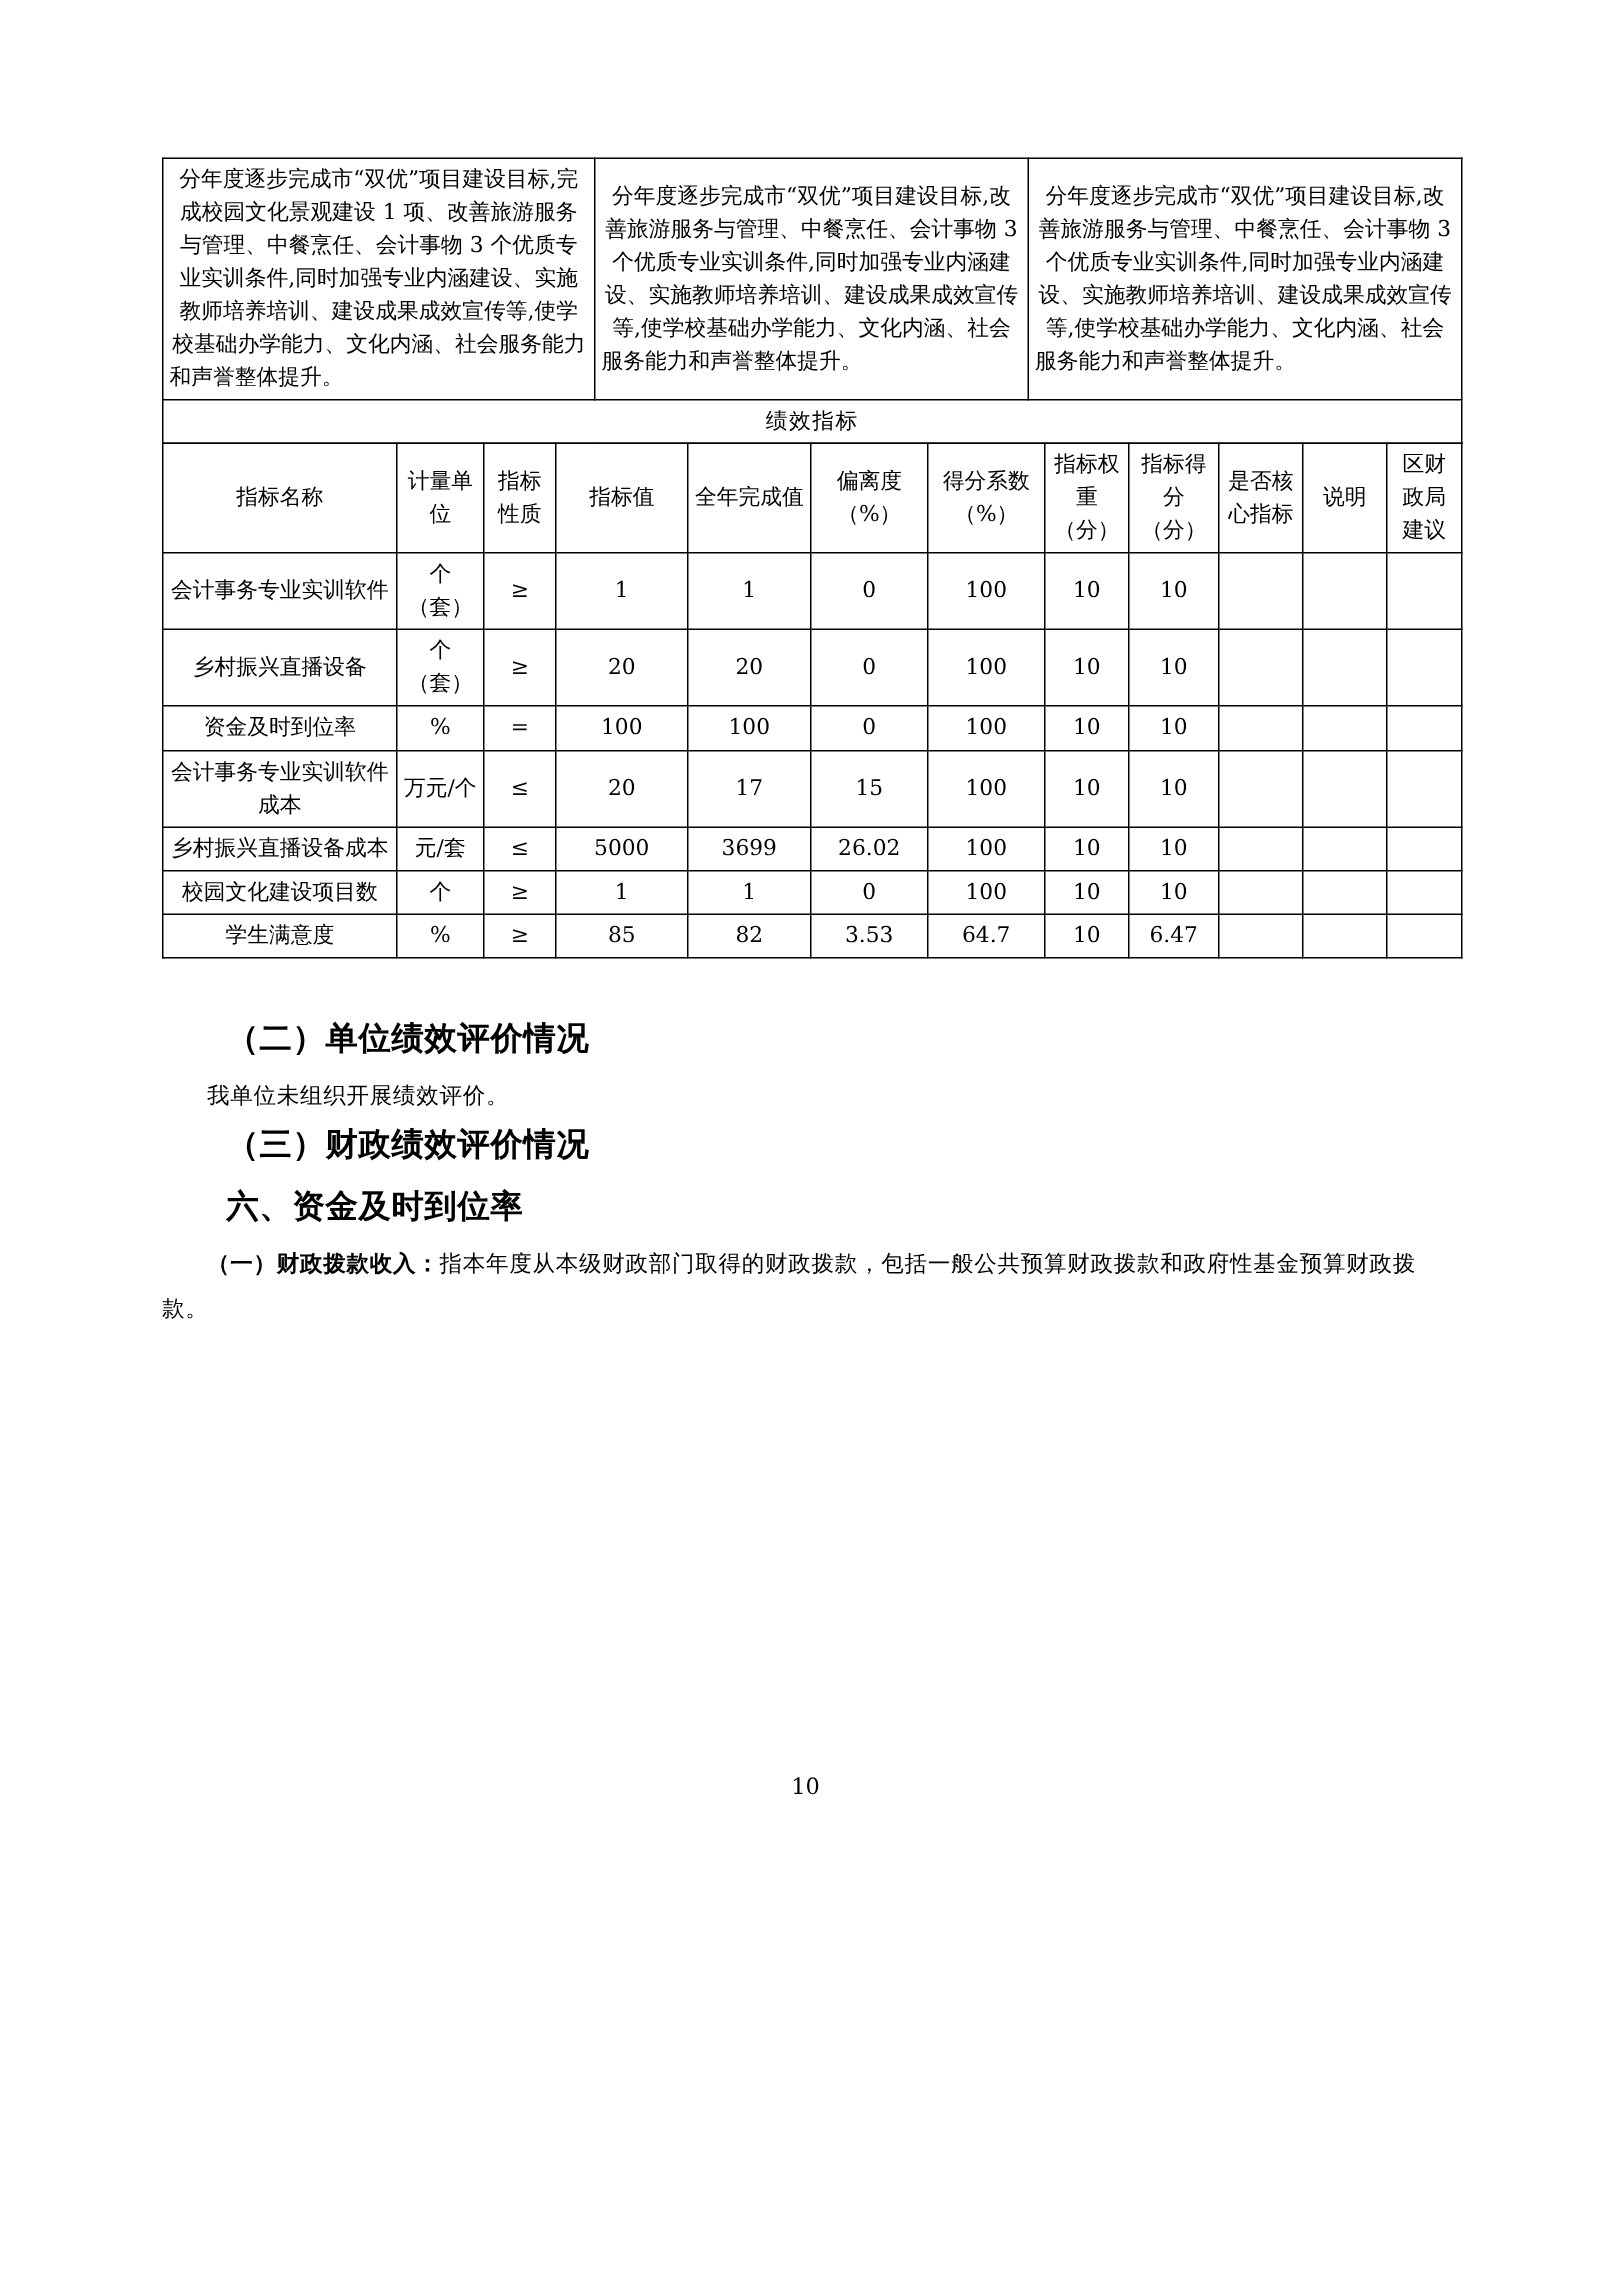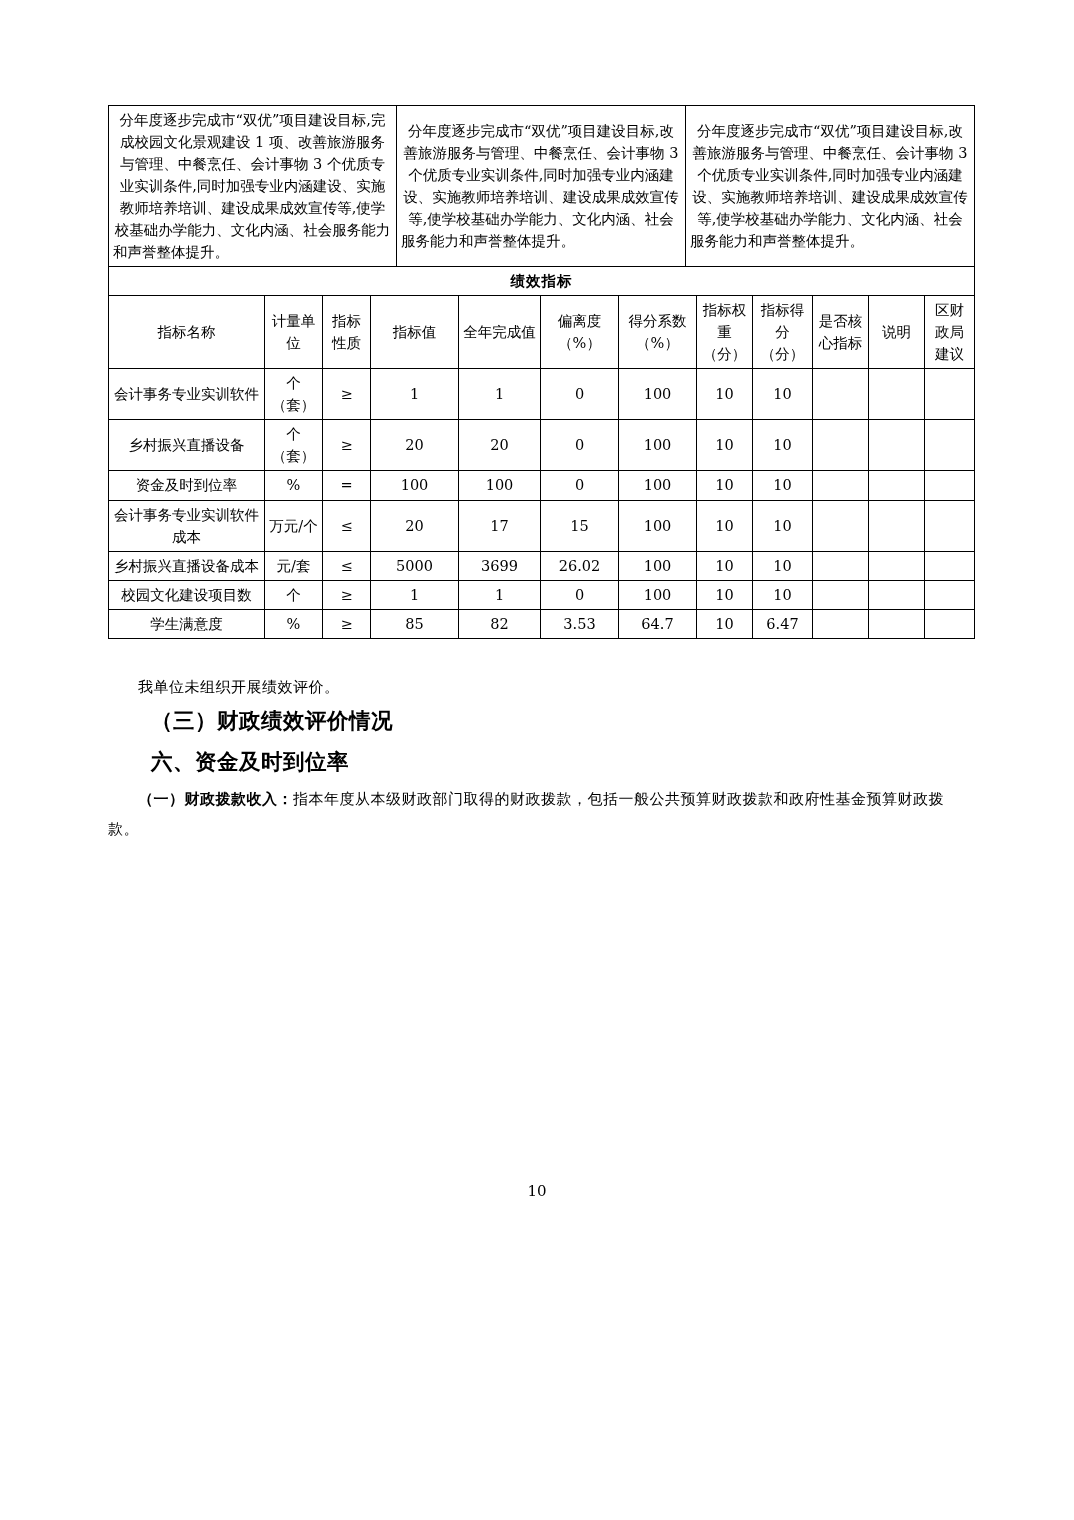--- a/index.html
+++ b/index.html
@@ -40,21 +40,20 @@
     text-align-last: left;
     vertical-align: top;
     padding: 7px 7px 9px 7px;
     line-height: 1.62;
     font-size: 14.8px;
   }
   td.section-title {
     font-size: 15.5px;
     padding: 6px 0 7px 0;
     letter-spacing: 1px;
-    font-weight: bold;
   }
   td.hdr {
     font-size: 14.5px;
     line-height: 1.35;
     padding: 8px 2px;
   }
   td.name-cell {
     text-align: left;
     padding-left: 8px;
     line-height: 1.5;
@@ -254,20 +253,21 @@
         <td>10</td>
         <td>6.47</td>
         <td></td>
         <td></td>
         <td></td>
       </tr>
     </tbody>
   </table>
 
   <div class="after-table">
+    <p class="heading indent2">（二）单位绩效评价情况</p>
     <p class="body-text indent2 para">我单位未组织开展绩效评价。</p>
     <p class="heading indent2">（三）财政绩效评价情况</p>
     <p class="heading indent2">六、资金及时到位率</p>
     <p class="body-text indent2 para"><span class="bold-run">（一）财政拨款收入：</span><span>指本年度从本级财政部门取得的财政拨款，包括一般公共预算财政拨款和政府性基金预算财政拨款。</span></p>
   </div>
 
   <div class="page-number">10</div>
 </div>
 
 </body></html>

